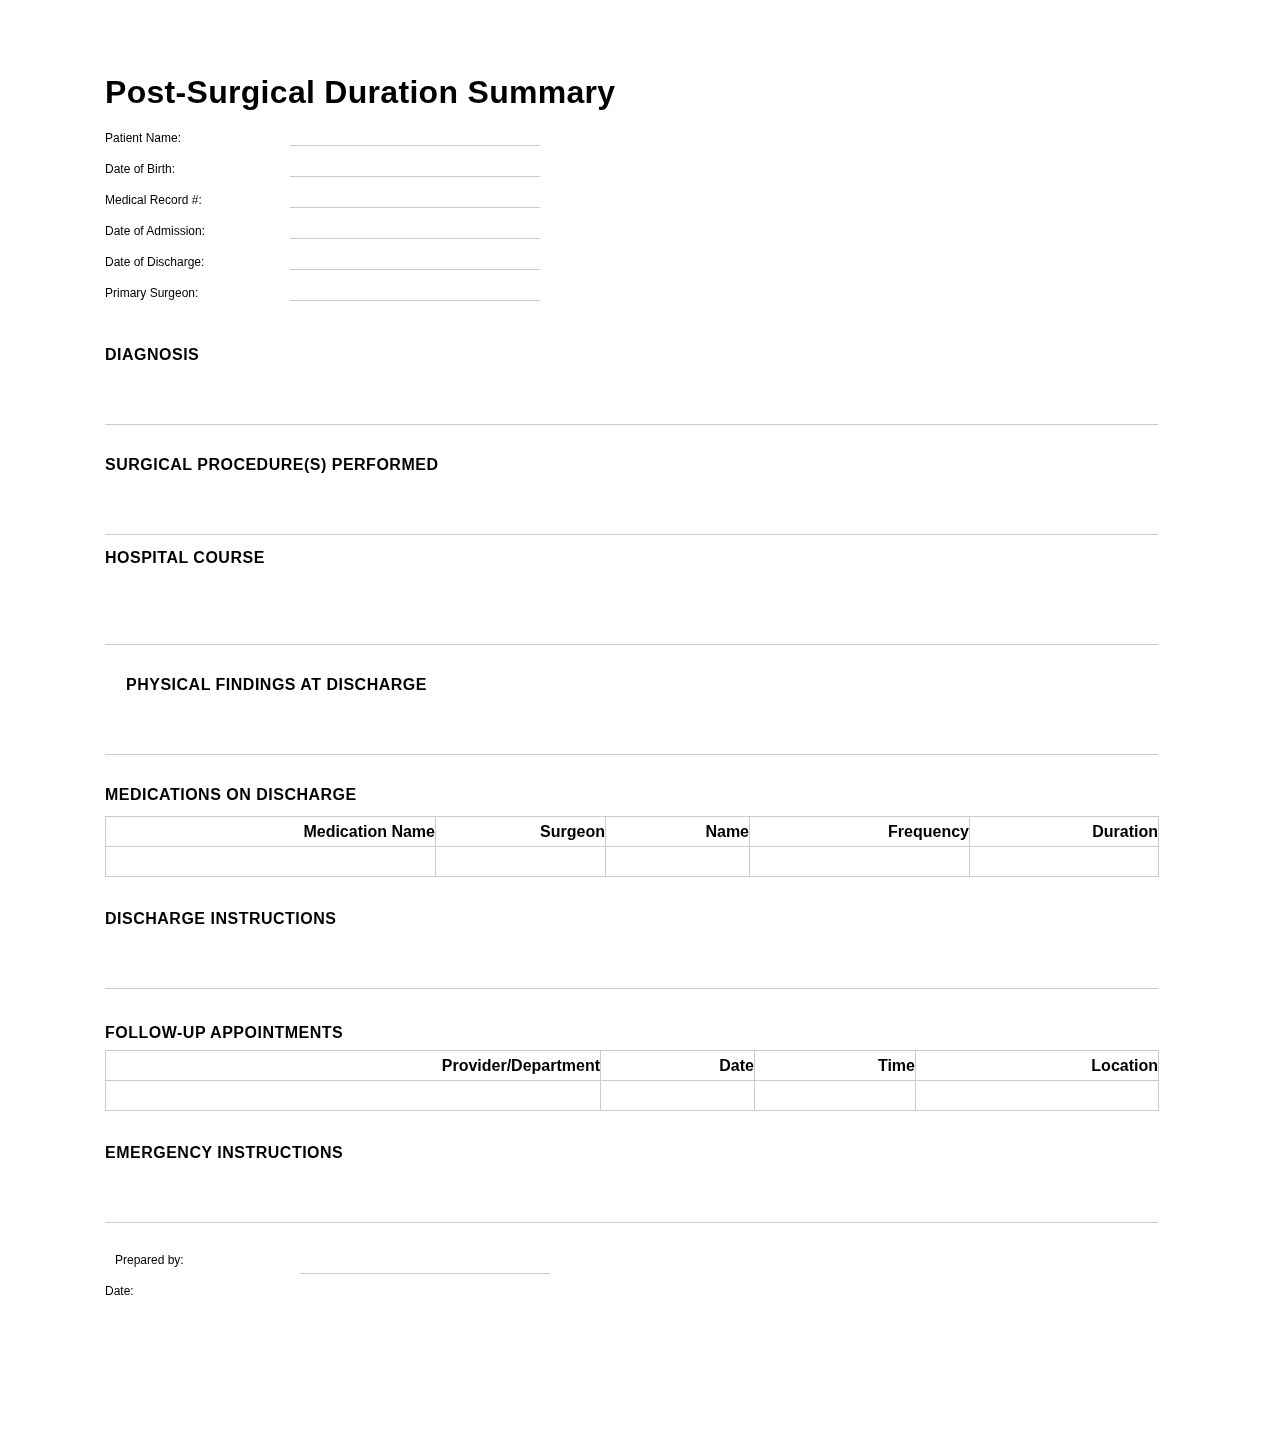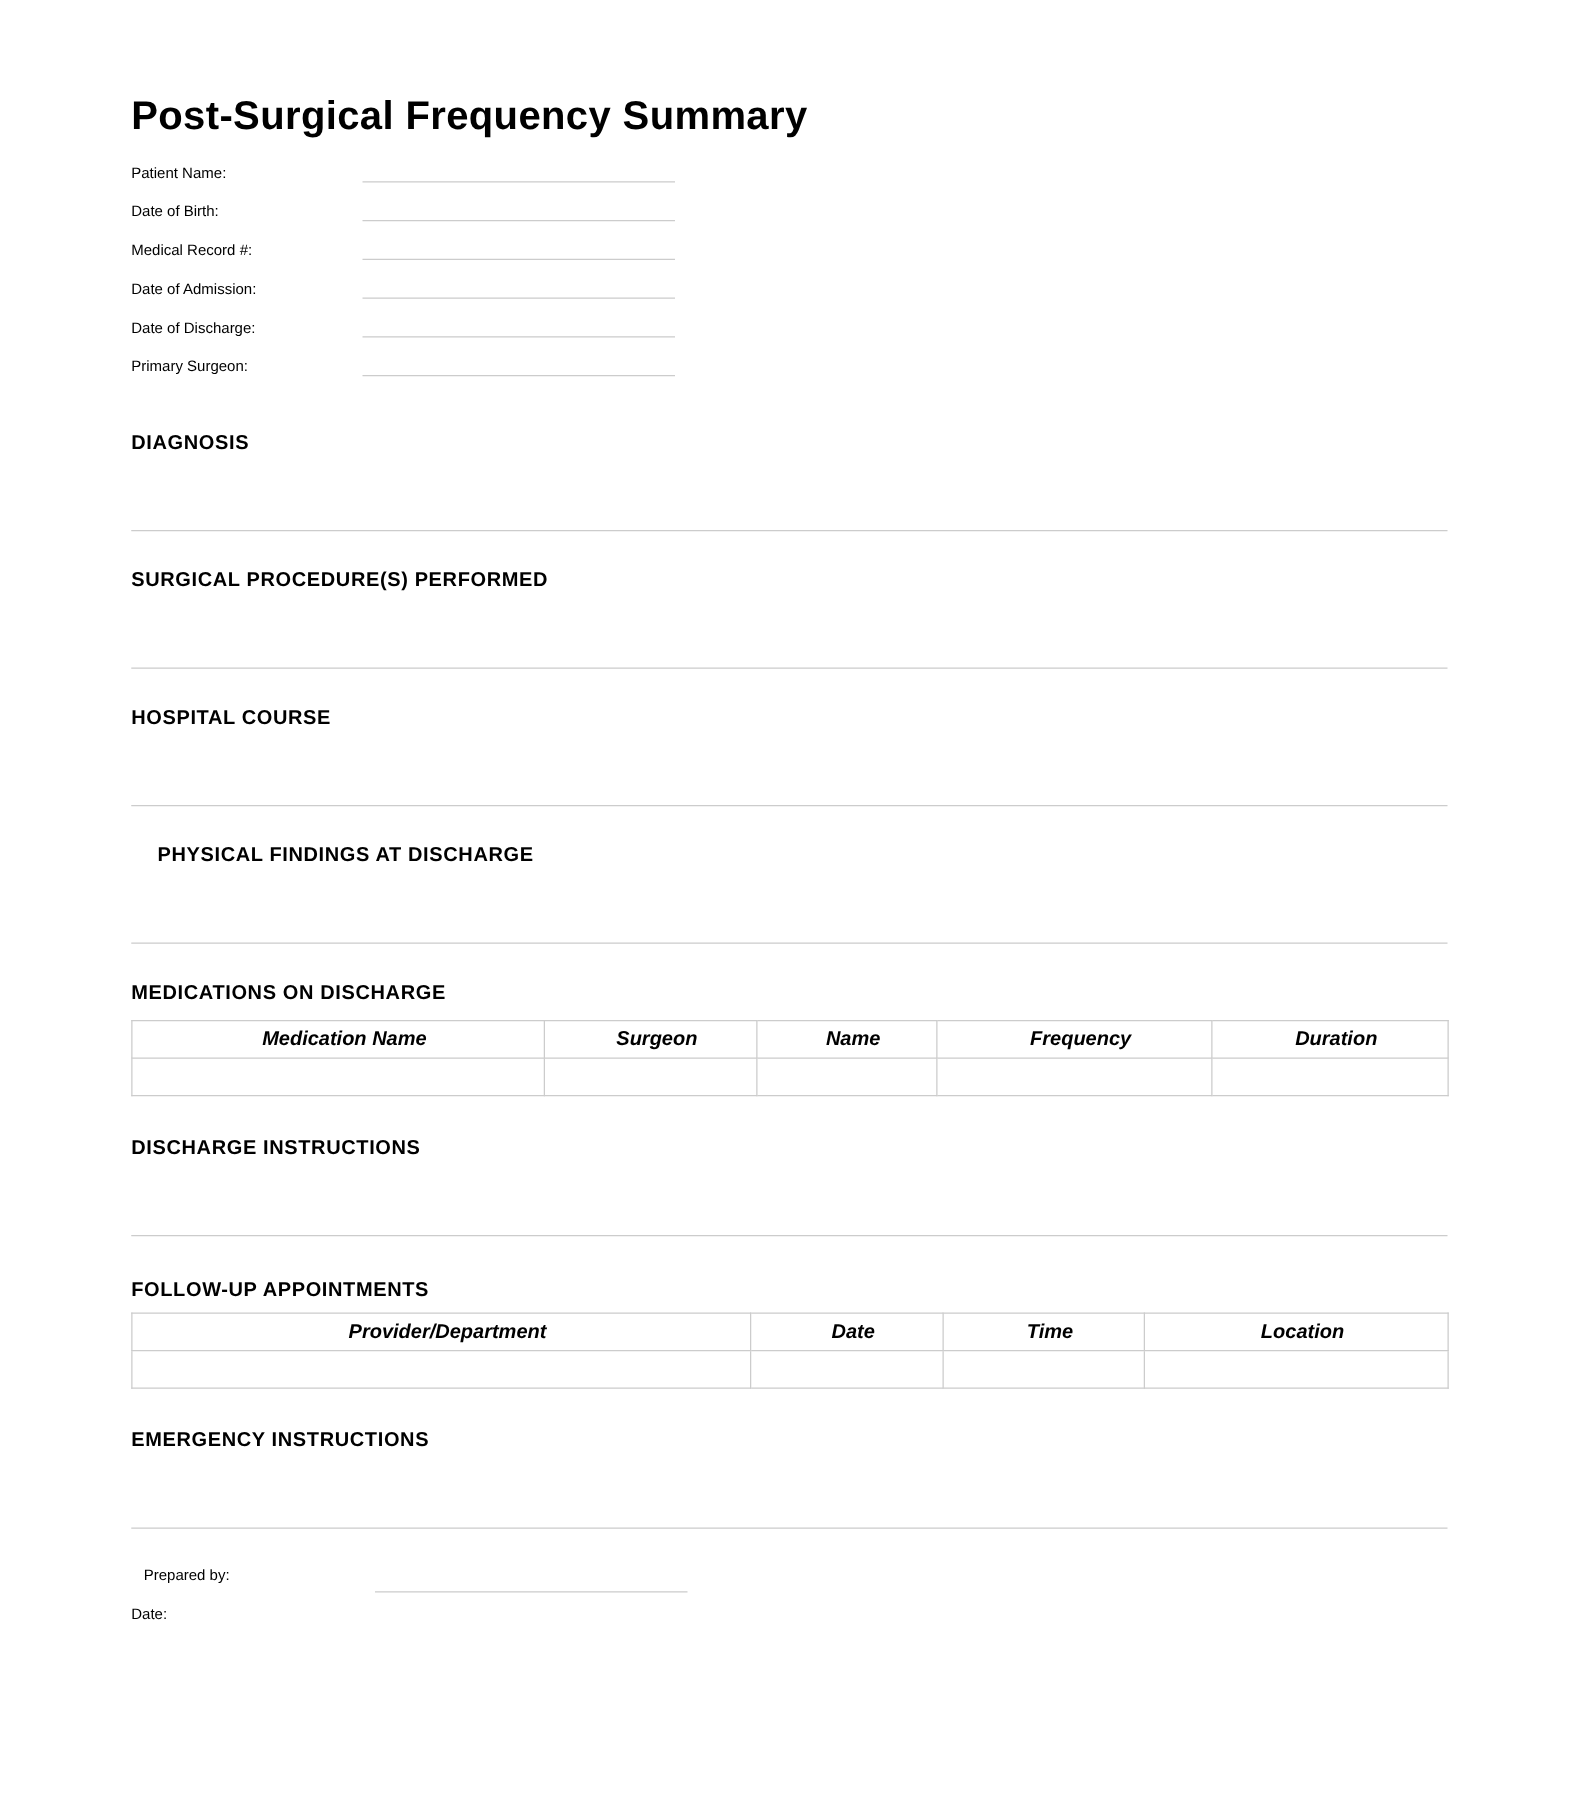--- a/index.html
+++ b/index.html
@@ -18,30 +18,30 @@
   .section-head {
     position: absolute; left: 0; margin: 0;
     font-size: 16px; font-weight: bold; letter-spacing: 0.5px; line-height: 20px; white-space: nowrap;
   }
   .divider { position: absolute; left: 0; width: 1053px; height: 0; border-top: 1px solid #cccccc; }
   table.grid {
     position: absolute; left: 0; width: 1053px; border-collapse: collapse; table-layout: fixed;
   }
   table.grid th, table.grid td {
     border: 1px solid #cccccc; height: 30px; padding: 0 0 0 10px; box-sizing: border-box;
-    text-align: center; font-size: 16px; font-weight: bold; vertical-align: middle; font-style: italic;
+    text-align: right; font-size: 16px; font-weight: bold; vertical-align: middle;
   }
   table.grid td { font-weight: normal; }
 </style>
 </head>
 <body>
 
 <div class="page">
 
-  <h1 class="title">Post-Surgical Frequency Summary</h1>
+  <h1 class="title">Post-Surgical Duration Summary</h1>
 
   <div class="field-row" style="top:128px;">
     <span class="field-label">Patient Name:</span>
     <div class="field-line"></div>
   </div>
   <div class="field-row" style="top:159px;">
     <span class="field-label">Date of Birth:</span>
     <div class="field-line"></div>
   </div>
   <div class="field-row" style="top:190px;">
@@ -60,21 +60,21 @@
     <span class="field-label">Primary Surgeon:</span>
     <div class="field-line"></div>
   </div>
 
   <h2 class="section-head" style="top:345px;">DIAGNOSIS</h2>
   <div class="divider" style="top:424px;"></div>
 
   <h2 class="section-head" style="top:455px;">SURGICAL PROCEDURE(S) PERFORMED</h2>
   <div class="divider" style="top:534px;"></div>
 
-  <h2 class="section-head" style="top:565px;text-align:center;">HOSPITAL COURSE</h2>
+  <h2 class="section-head" style="top:548px;text-align:center;">HOSPITAL COURSE</h2>
   <div class="divider" style="top:644px;"></div>
 
   <h2 class="section-head" style="top:675px;margin-left:21px;">PHYSICAL FINDINGS AT DISCHARGE</h2>
   <div class="divider" style="top:754px;"></div>
 
   <h2 class="section-head" style="top:785px;">MEDICATIONS ON DISCHARGE</h2>
   <table class="grid" style="top:816px;">
     <colgroup>
       <col style="width:330px">
         <col style="width:170px">

